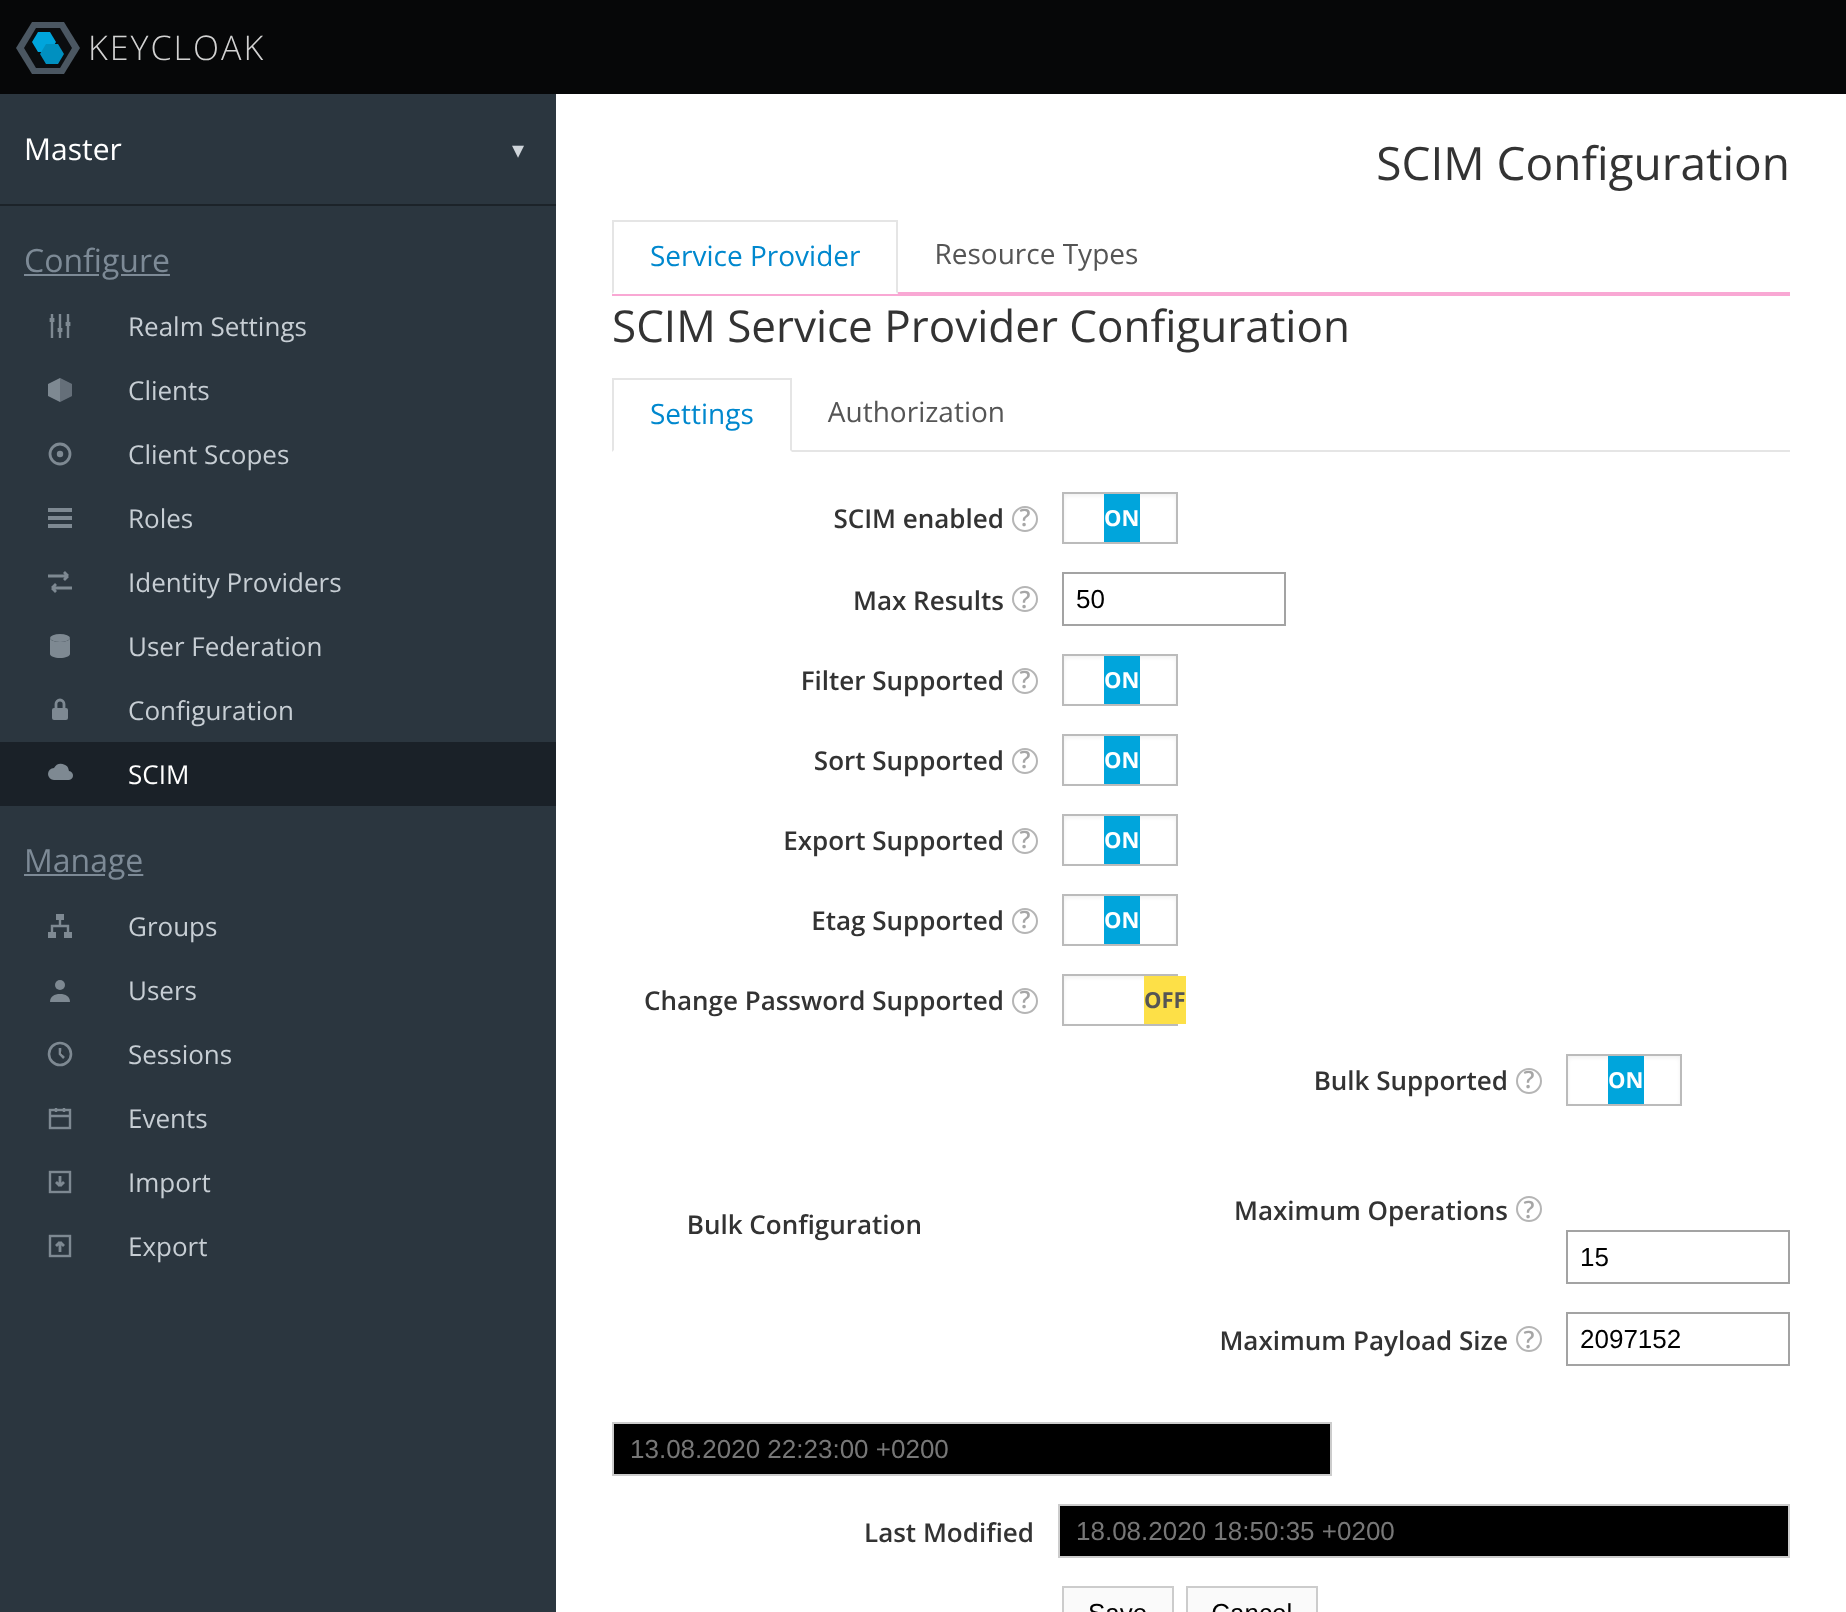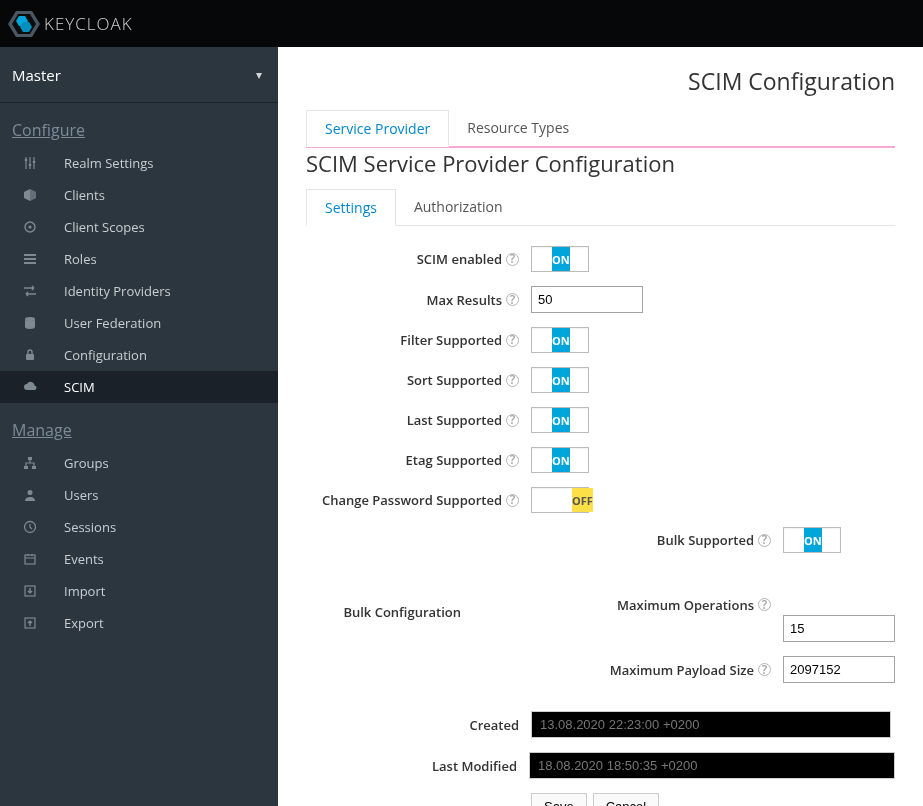--- a/index.html
+++ b/index.html
@@ -279,21 +279,21 @@
         <div class="form-control">
             <div class="toggle on">
               <div class="half on">ON</div>
               <div class="half off"></div>
             </div>
           </div>
       </div>
 
       <div class="form-row">
         <div class="form-label">
-            <span>Last Supported</span>
+            <span>Export Supported</span>
             <span class="help">?</span>
           </div>
         <div class="form-control">
             <div class="toggle on">
               <div class="half on">ON</div>
               <div class="half off"></div>
             </div>
           </div>
       </div>
 
@@ -357,23 +357,20 @@
                 </div>
               <div class="form-control">
                   <input type="number" class="spin" style="width: 112px;" value="2097152">
                 </div>
             </div>
           </div>
         </div>
       </div>
 
       <div class="form-row">
-        <div class="form-label">
-            <span>Created</span>
-          </div>
         <div class="form-control">
             <input type="text" class="text" style="width: 360px;" readonly="" value="13.08.2020 22:23:00 +0200">
           </div>
       </div>
 
       <div class="form-row">
         <div class="form-label">
             <span>Last Modified</span>
           </div>
         <div class="form-control">

